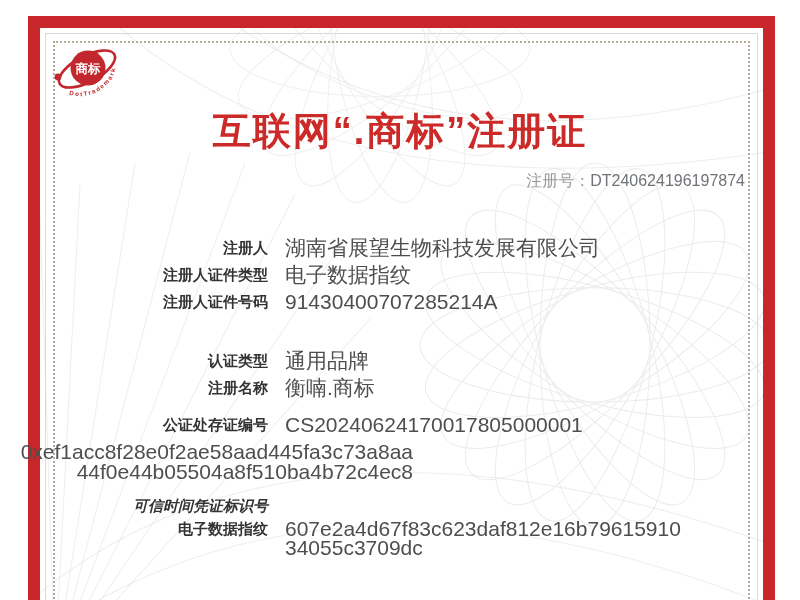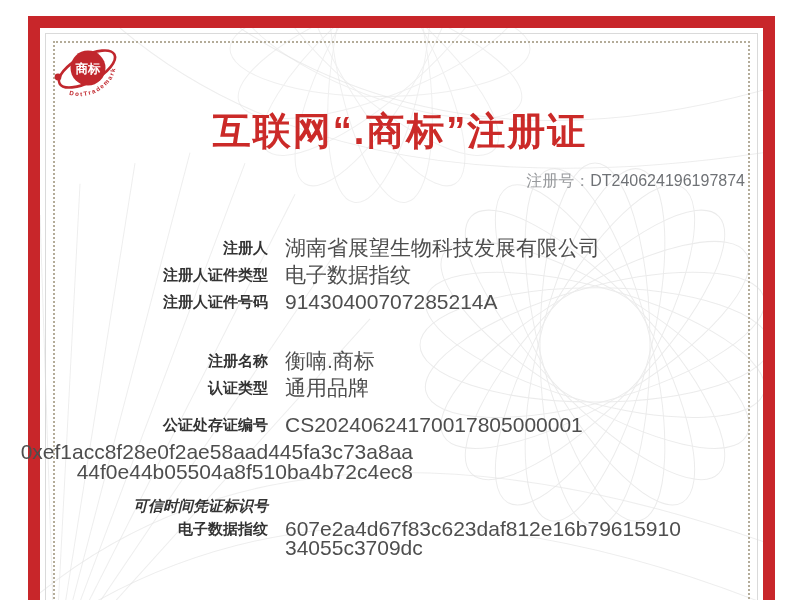--- a/index.html
+++ b/index.html
@@ -120,26 +120,26 @@
   <div class="row">
     <div class="label">注册人证件类型</div>
     <div class="value">电子数据指纹</div>
   </div>
   <div class="row">
     <div class="label">注册人证件号码</div>
     <div class="value">91430400707285214A</div>
   </div>
   <div class="sp32"></div>
   <div class="row">
+    <div class="label">认证类型</div>
+    <div class="value">通用品牌</div>
+  </div>
+  <div class="row">
     <div class="label">注册名称</div>
     <div class="value">衡喃.商标</div>
-  </div>
-  <div class="row">
-    <div class="label">认证类型</div>
-    <div class="value">通用品牌</div>
   </div>
   <div class="sp10"></div>
   <div class="row">
     <div class="label">公证处存证编号</div>
     <div class="value">CS20240624170017805000001</div>
   </div>
   <div class="row">
     <div class="value lh20">0xef1acc8f28e0f2ae58aad445fa3c73a8aa44f0e44b05504a8f510ba4b72c4ec8</div>
   </div>
   <div class="sp6"></div>

